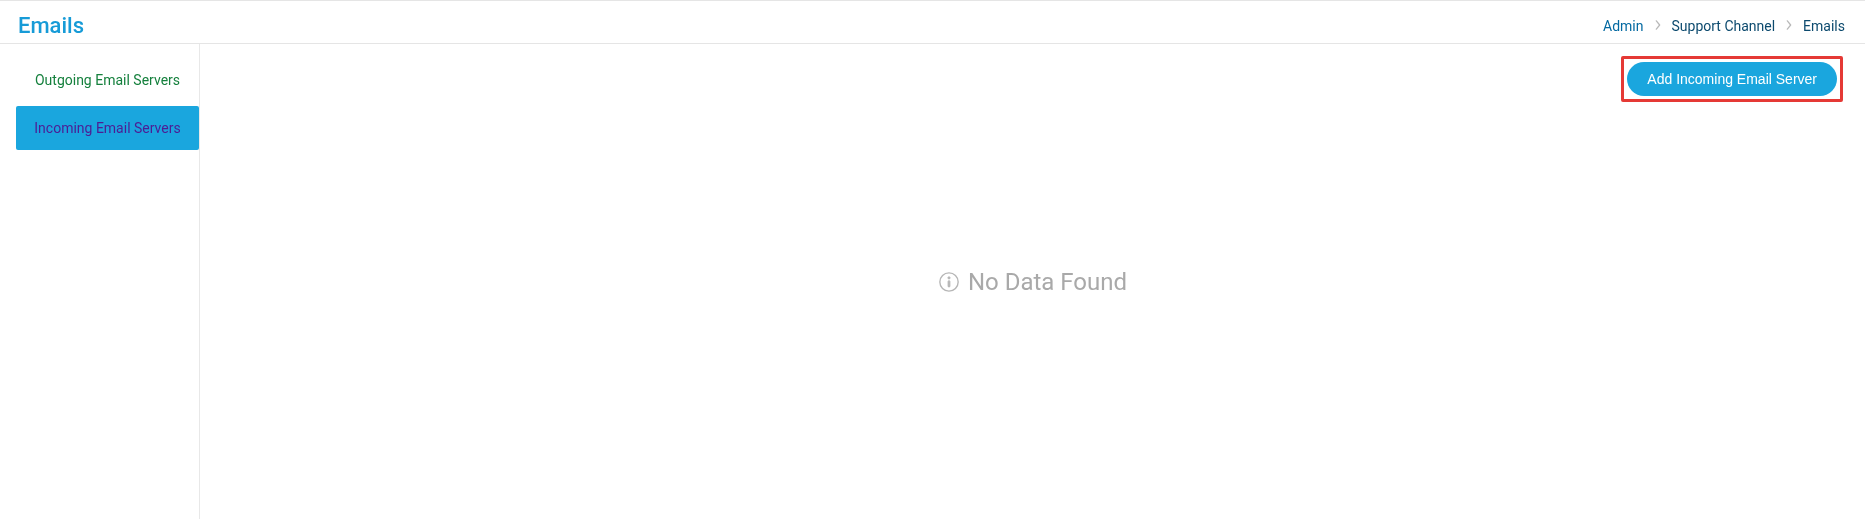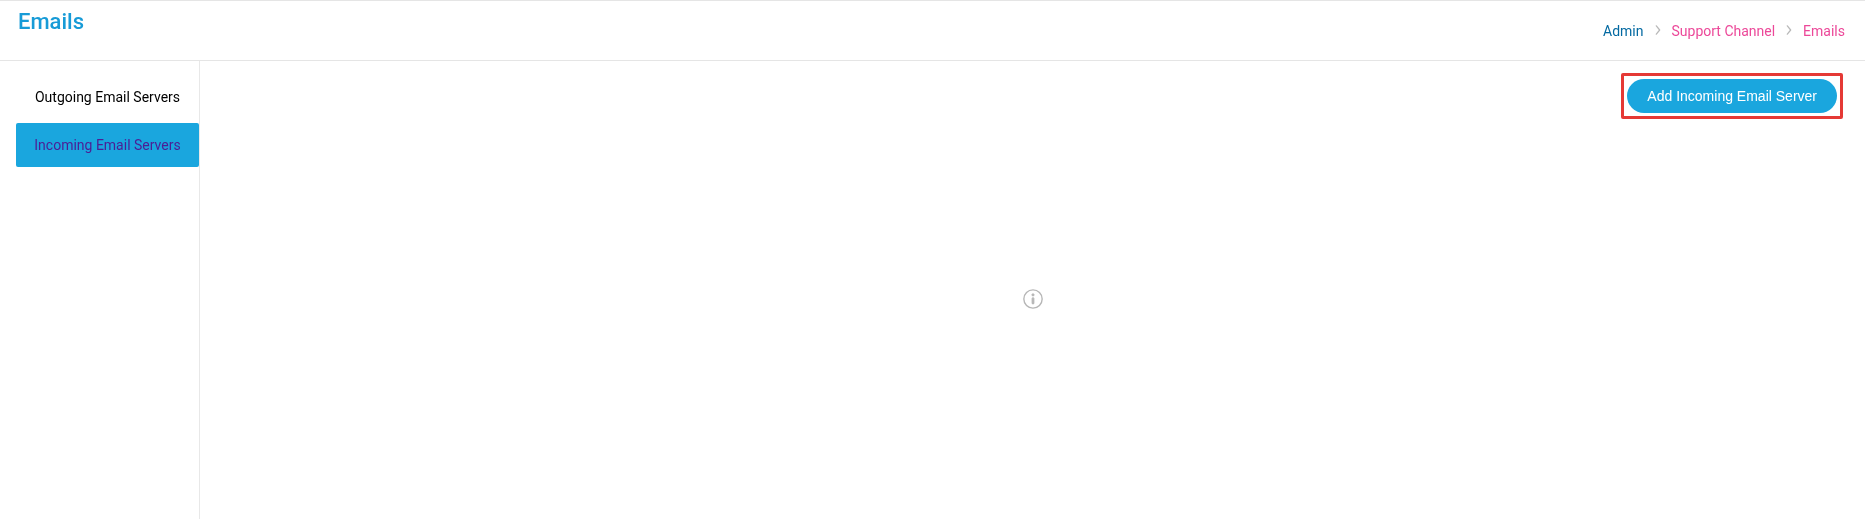--- a/index.html
+++ b/index.html
@@ -5,25 +5,26 @@
     * { box-sizing: border-box; margin: 0; padding: 0; }
     body {
       font-family: -apple-system, BlinkMacSystemFont, "Segoe UI", Roboto, "Helvetica Neue", Arial, sans-serif;
       background: #fff;
       width: 1865px;
       height: 519px;
       overflow: hidden;
     }
     .top-bar {
       display: flex;
+      align-items: center;
       justify-content: space-between;
       border-top: 1px solid #e5e5e5;
       border-bottom: 1px solid #e5e5e5;
-      padding: 8px 20px 8px 18px;
-      height: 61px;
+      padding: 15px 20px 8px 18px;
+      height: 44px;
     }
     .page-title {
       color: #179bd7;
       font-size: 22px;
       font-weight: 500;
     }
     .breadcrumb {
       display: flex;
       align-items: center;
       gap: 10px;
@@ -32,39 +33,39 @@
     }
     .breadcrumb .bc-link {
       color: #0369a1;
       cursor: pointer;
     }
     .breadcrumb .bc-sep {
       color: #b8b8b8;
       font-size: 12px;
     }
     .breadcrumb .bc-text {
-      color: #ec4899;
+      color: #0c4a6e;
     }
     .main-area {
       display: flex;
       height: calc(100% - 44px);
     }
     .sidebar {
       width: 200px;
       padding-top: 14px;
       border-right: 1px solid #e8e8e8;
       flex-shrink: 0;
     }
     .sidebar-item {
       display: block;
       width: 183px;
       margin: 0 0 0 16px;
       padding: 14px 10px;
       font-size: 14px;
-      color: #000000;
+      color: #15803d;
       text-align: center;
       cursor: pointer;
       border-radius: 2px;
       margin-bottom: 4px;
     }
     .sidebar-item.active {
       background: #0ea5e9;
       background: #1aa6de;
       color: #4c1d95;
     }
@@ -151,15 +152,16 @@
         <button class="add-btn">Add Incoming Email Server</button>
       </div>
     </div>
 
     <div class="empty-state">
       <svg class="info-icon-svg" viewBox="0 0 24 24" fill="none">
         <circle cx="12" cy="12" r="10" stroke="#b6b6b6" stroke-width="1.5"></circle>
         <circle cx="12" cy="7.5" r="1.2" fill="#b6b6b6"></circle>
         <rect x="11" y="10.5" width="2" height="7" rx="1" fill="#b6b6b6"></rect>
       </svg>
+      <span class="empty-text">No Data Found</span>
     </div>
   </div>
 </div>
 
 </body></html>

